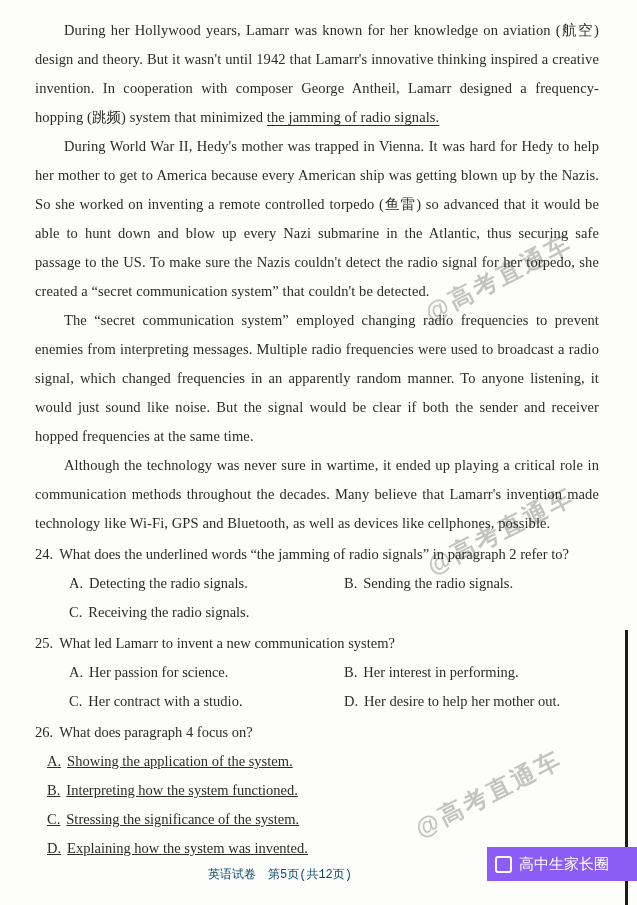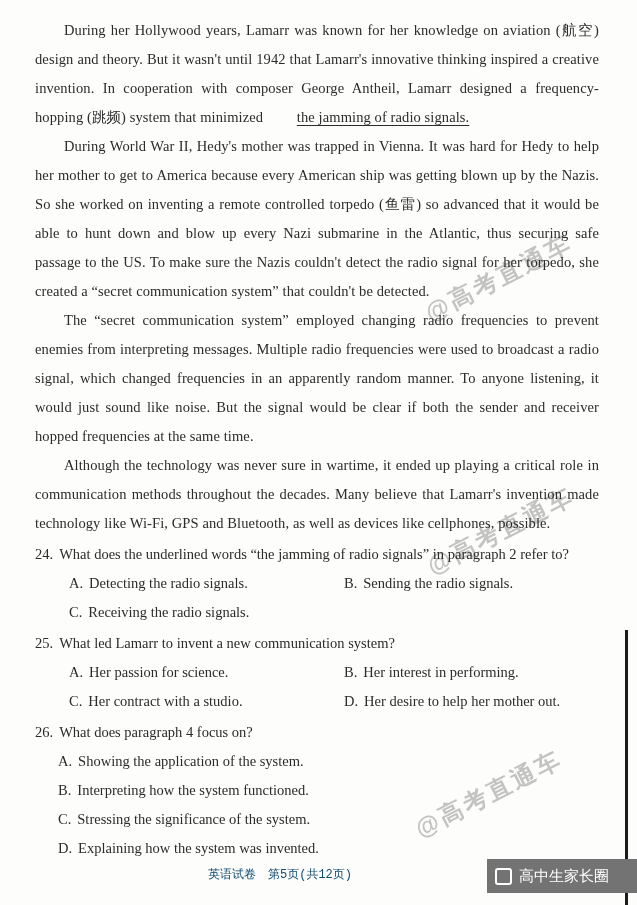--- a/index.html
+++ b/index.html
@@ -27,38 +27,38 @@
   }
   .para {
     margin: 0;
     text-indent: 2em;
     text-align: justify;
     letter-spacing: 0.1px;
   }
   .u {
     text-decoration: underline;
     text-underline-offset: 3px;
-    margin-left: 30px;
   }
   .question { margin-top: 2px; }
   .q-line {
     display: flex;
     align-items: flex-end;
   }
   .q-num {
     flex: 0 0 auto;
     padding-right: 6px;
   }
   .options-two-col {
     display: grid;
     grid-template-columns: 275px 1fr;
     margin-left: 34px;
   }
   .options-one-col {
-    margin-left: 23px;
+    margin-left: 12px;
+    text-decoration: underline;
   }
   .opt { white-space: nowrap; }
   .opt .opt-label { padding-right: 6px; }
   .watermark {
     position: absolute;
     z-index: 1;
     font-family: "Liberation Sans", "DejaVu Sans", sans-serif;
     font-size: 24px;
     font-weight: bold;
     color: rgba(125, 125, 125, 0.45);
@@ -87,24 +87,24 @@
     right: 9px;
     top: 630px;
     bottom: 0;
     width: 3px;
     background: #1c1c1c;
   }
   .badge {
     position: absolute;
     z-index: 4;
     right: 0;
-    bottom: 12px;
+    bottom: 24px;
     height: 34px;
     width: 150px;
-    background: #737373;
+    background: #8b5cf6;
     color: #fff;
     display: flex;
     align-items: center;
     gap: 7px;
     padding-left: 8px;
     box-sizing: border-box;
     font-family: "Liberation Sans", "DejaVu Sans", sans-serif;
     font-size: 15px;
   }
   .badge-icon {

